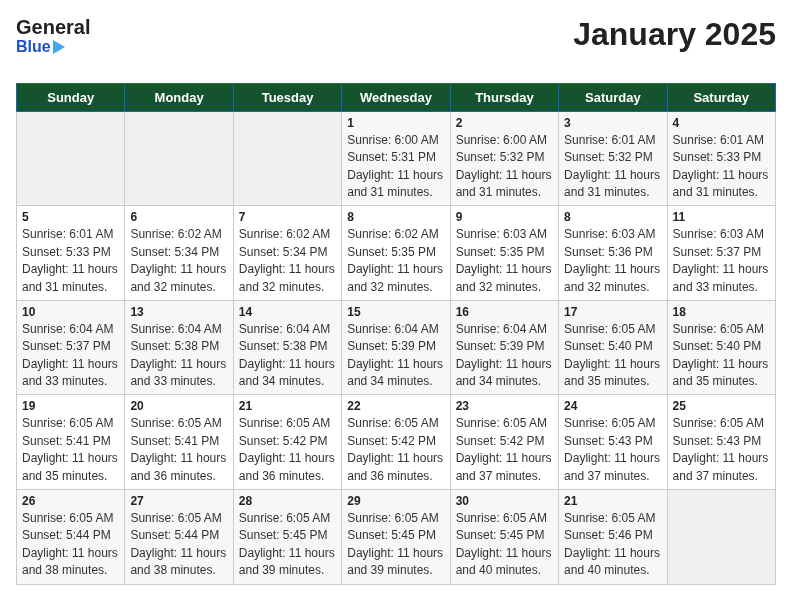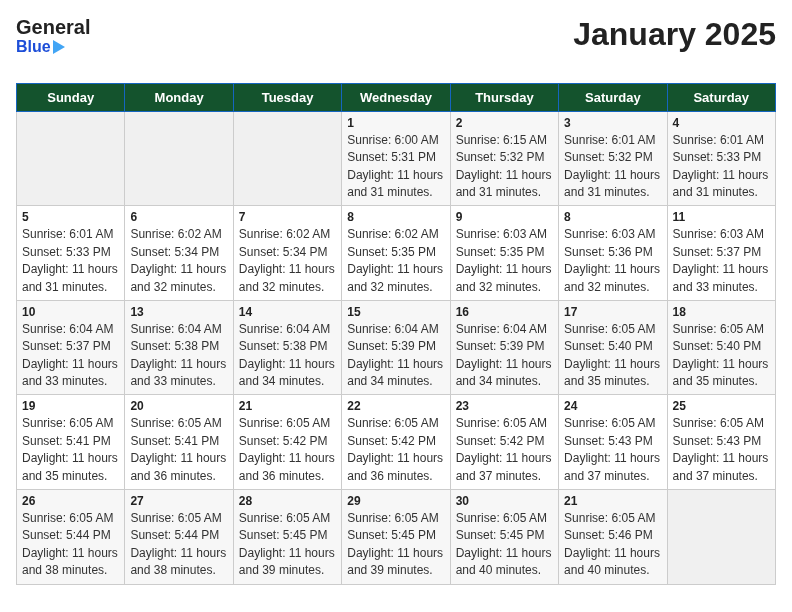--- a/index.html
+++ b/index.html
@@ -140,21 +140,21 @@
         <td class="empty-cell"></td>
         <td class="empty-cell"></td>
         <td>
           <span class="day-num">1</span>
           <div class="day-info">Sunrise: 6:00 AM
 Sunset: 5:31 PM
 Daylight: 11 hours and 31 minutes.</div>
         </td>
         <td>
           <span class="day-num">2</span>
-          <div class="day-info">Sunrise: 6:15 AM
+          <div class="day-info">Sunrise: 6:00 AM
 Sunset: 5:32 PM
 Daylight: 11 hours and 31 minutes.</div>
         </td>
         <td>
           <span class="day-num">3</span>
           <div class="day-info">Sunrise: 6:01 AM
 Sunset: 5:32 PM
 Daylight: 11 hours and 31 minutes.</div>
         </td>
         <td>

